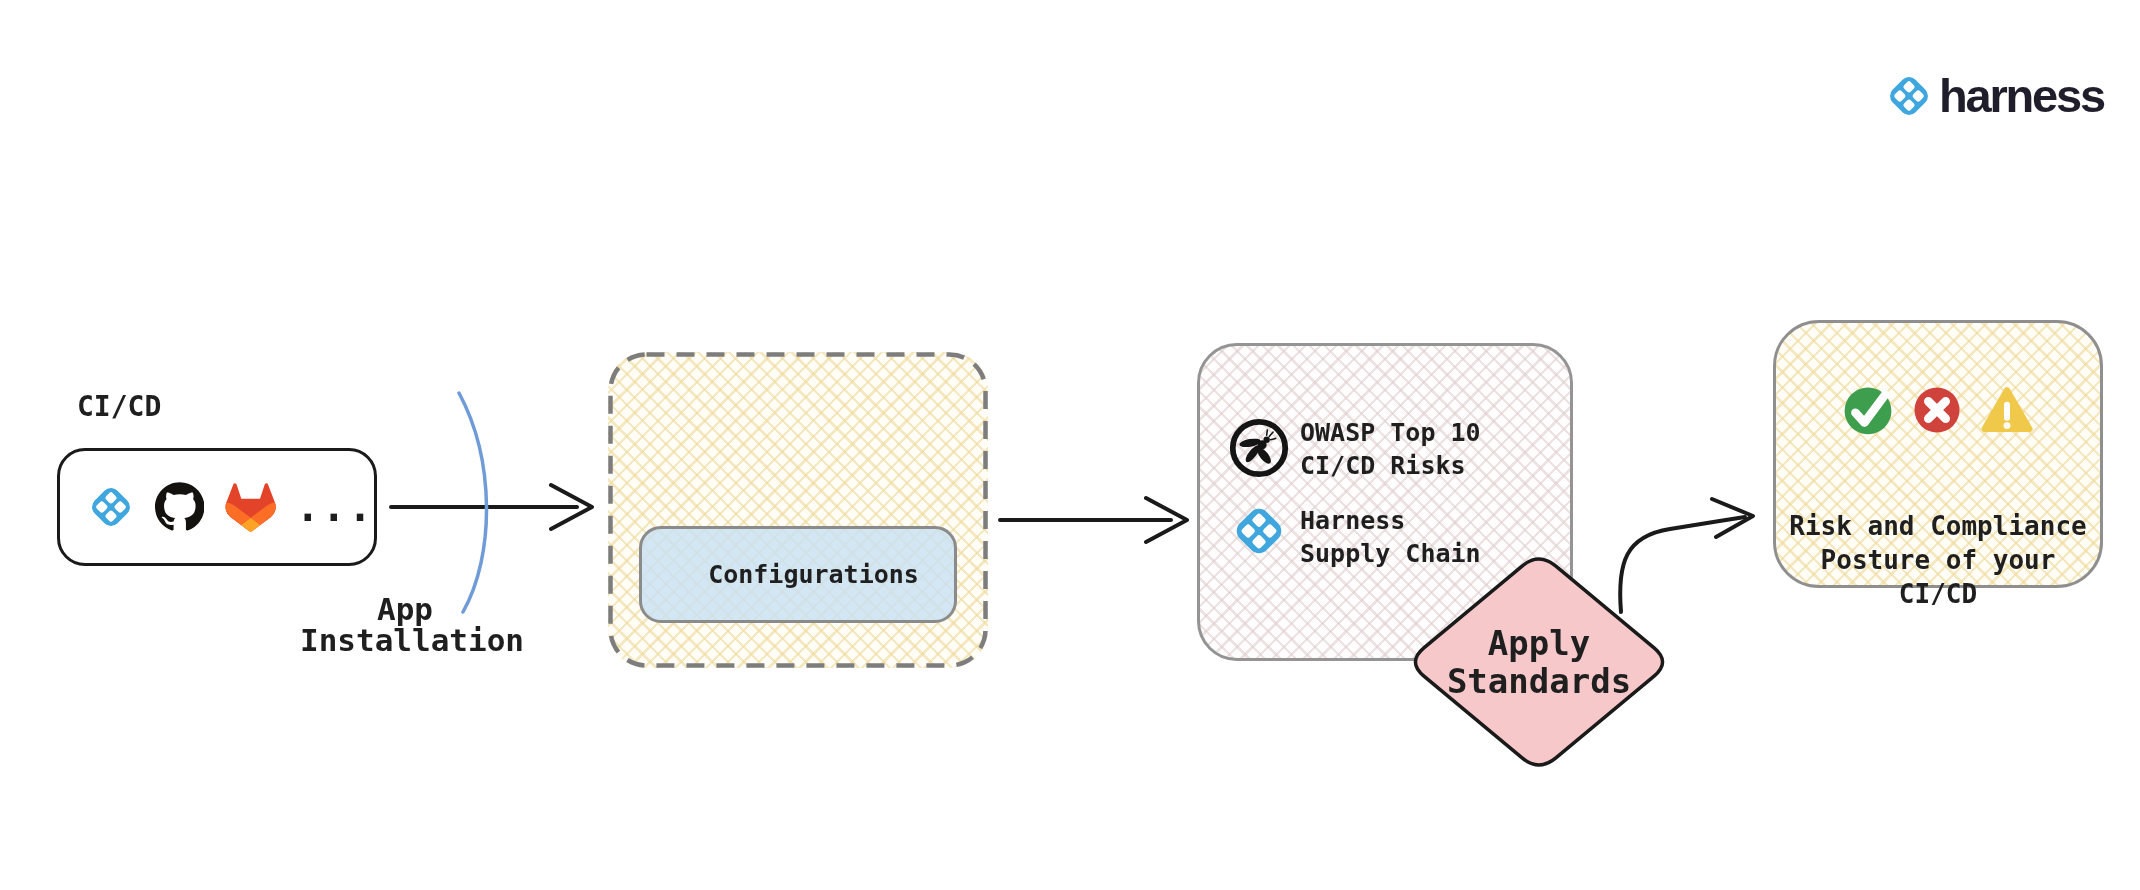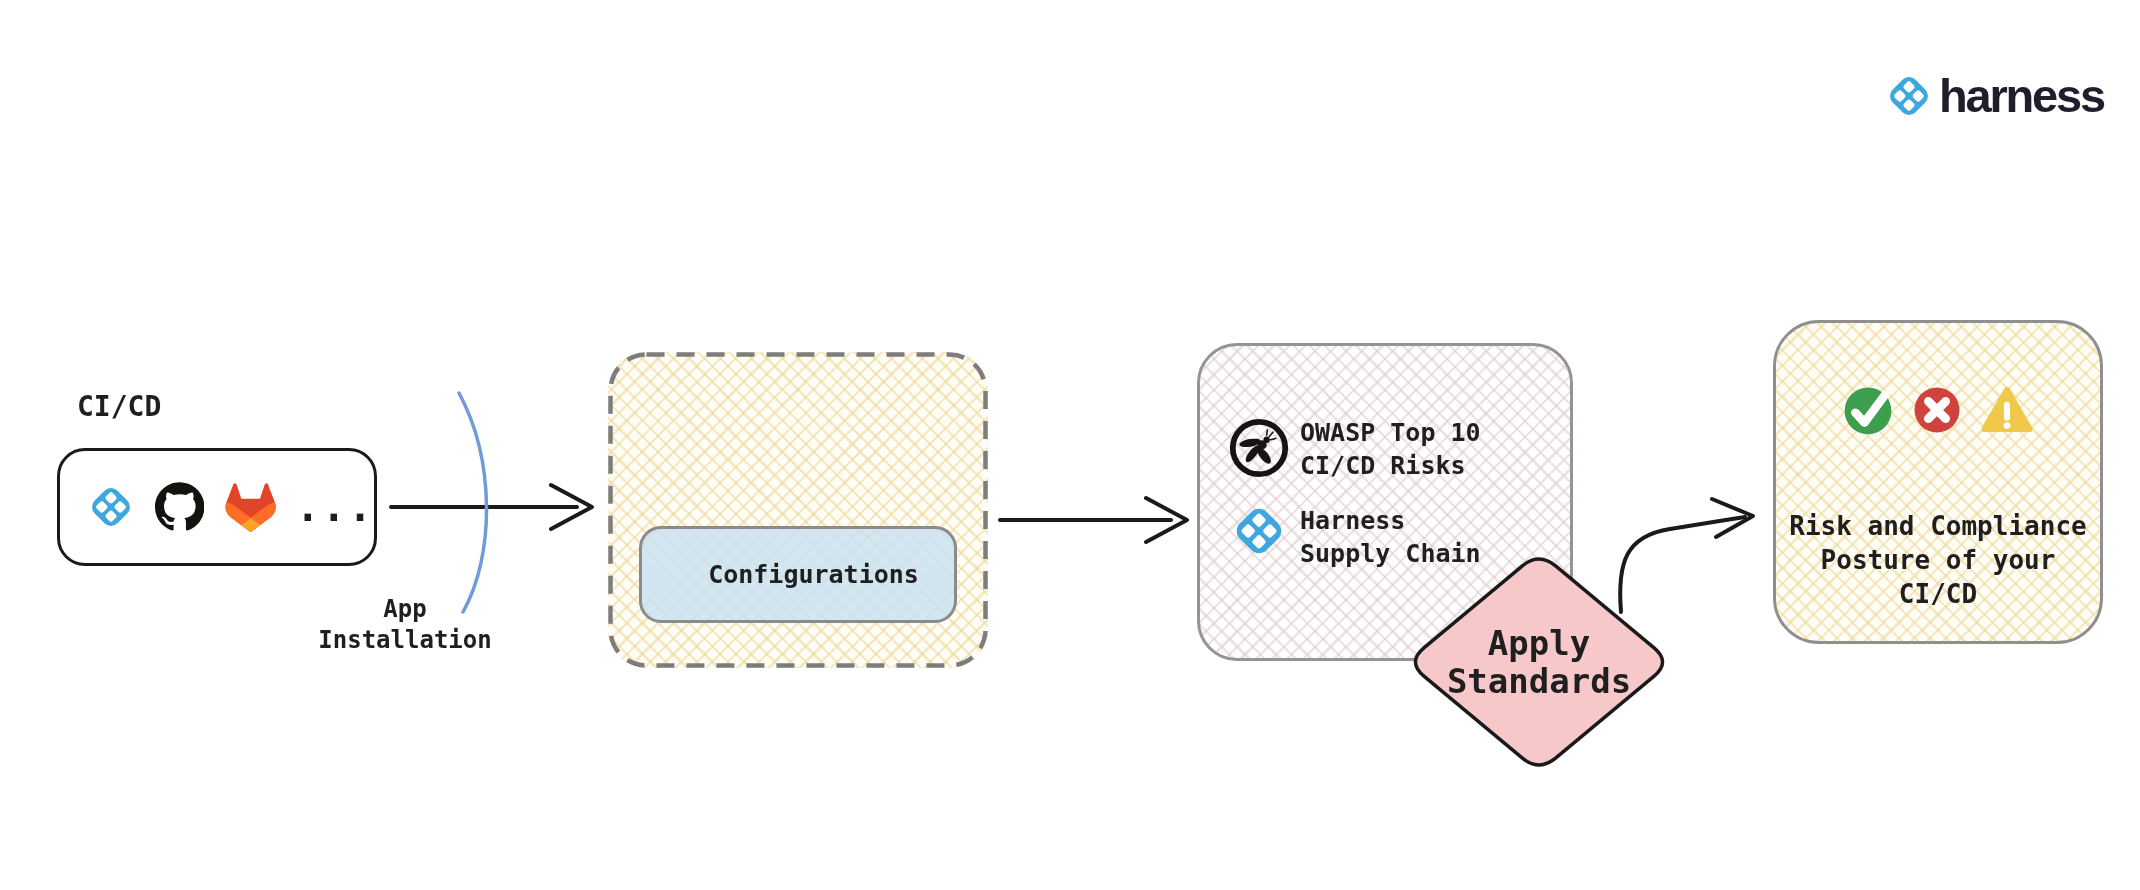--- a/index.html
+++ b/index.html
@@ -42,21 +42,21 @@
   .source-box {
     left:57px; top:448px; width:320px; height:118px;
     background:#ffffff; border:3px solid #1a1a1a; border-radius:28px;
     display:flex; align-items:center; padding-left:28px; gap:21px;
   }
   .ellipsis-label { font-size:40px; font-weight:700; letter-spacing:2px; line-height:1; margin-left:-2px; }
 
   
   .app-install {
     left:300px; top:594px; width:210px;
-    text-align:center; font-size:24px; line-height:31px;
+    text-align:center; font-size:31px; line-height:31px;
   }
 
   
   .group-box { left:608px; top:352px; width:380px; height:316px; border-radius:38px; }
   .group-border { position:absolute; inset:0; width:100%; height:100%; }
   .inner-node {
     position:absolute; left:31px; width:318px; height:97px;
     border:3px solid #8b8b8b; border-radius:22px;
     display:flex; align-items:center; justify-content:center;
     font-size:25px; font-weight:700;
@@ -77,21 +77,21 @@
 
   
   .diamond-wrap { left:1401px; top:544px; width:276px; height:236px; }
   .diamond-label {
     position:absolute; inset:0; display:flex; align-items:center; justify-content:center;
     text-align:center; font-size:34px; line-height:38px;
   }
 
   
   .result-box {
-    left:1773px; top:320px; width:330px; height:324px;
+    left:1773px; top:320px; width:330px; height:268px;
     border:3px solid #8f8f8f; border-radius:46px;
     display:flex; flex-direction:column; align-items:center; padding-top:60px;
   }
   .status-row { display:flex; align-items:center; gap:16px; }
   .result-text { margin-top:72px; text-align:center; font-size:26px; line-height:34px; }
 
   .layer-arrows { left:0; top:0; width:2140px; height:890px; pointer-events:none; }
   .hidden-defs { position:absolute; width:0; height:0; overflow:hidden; }
 </style>
 </head>

